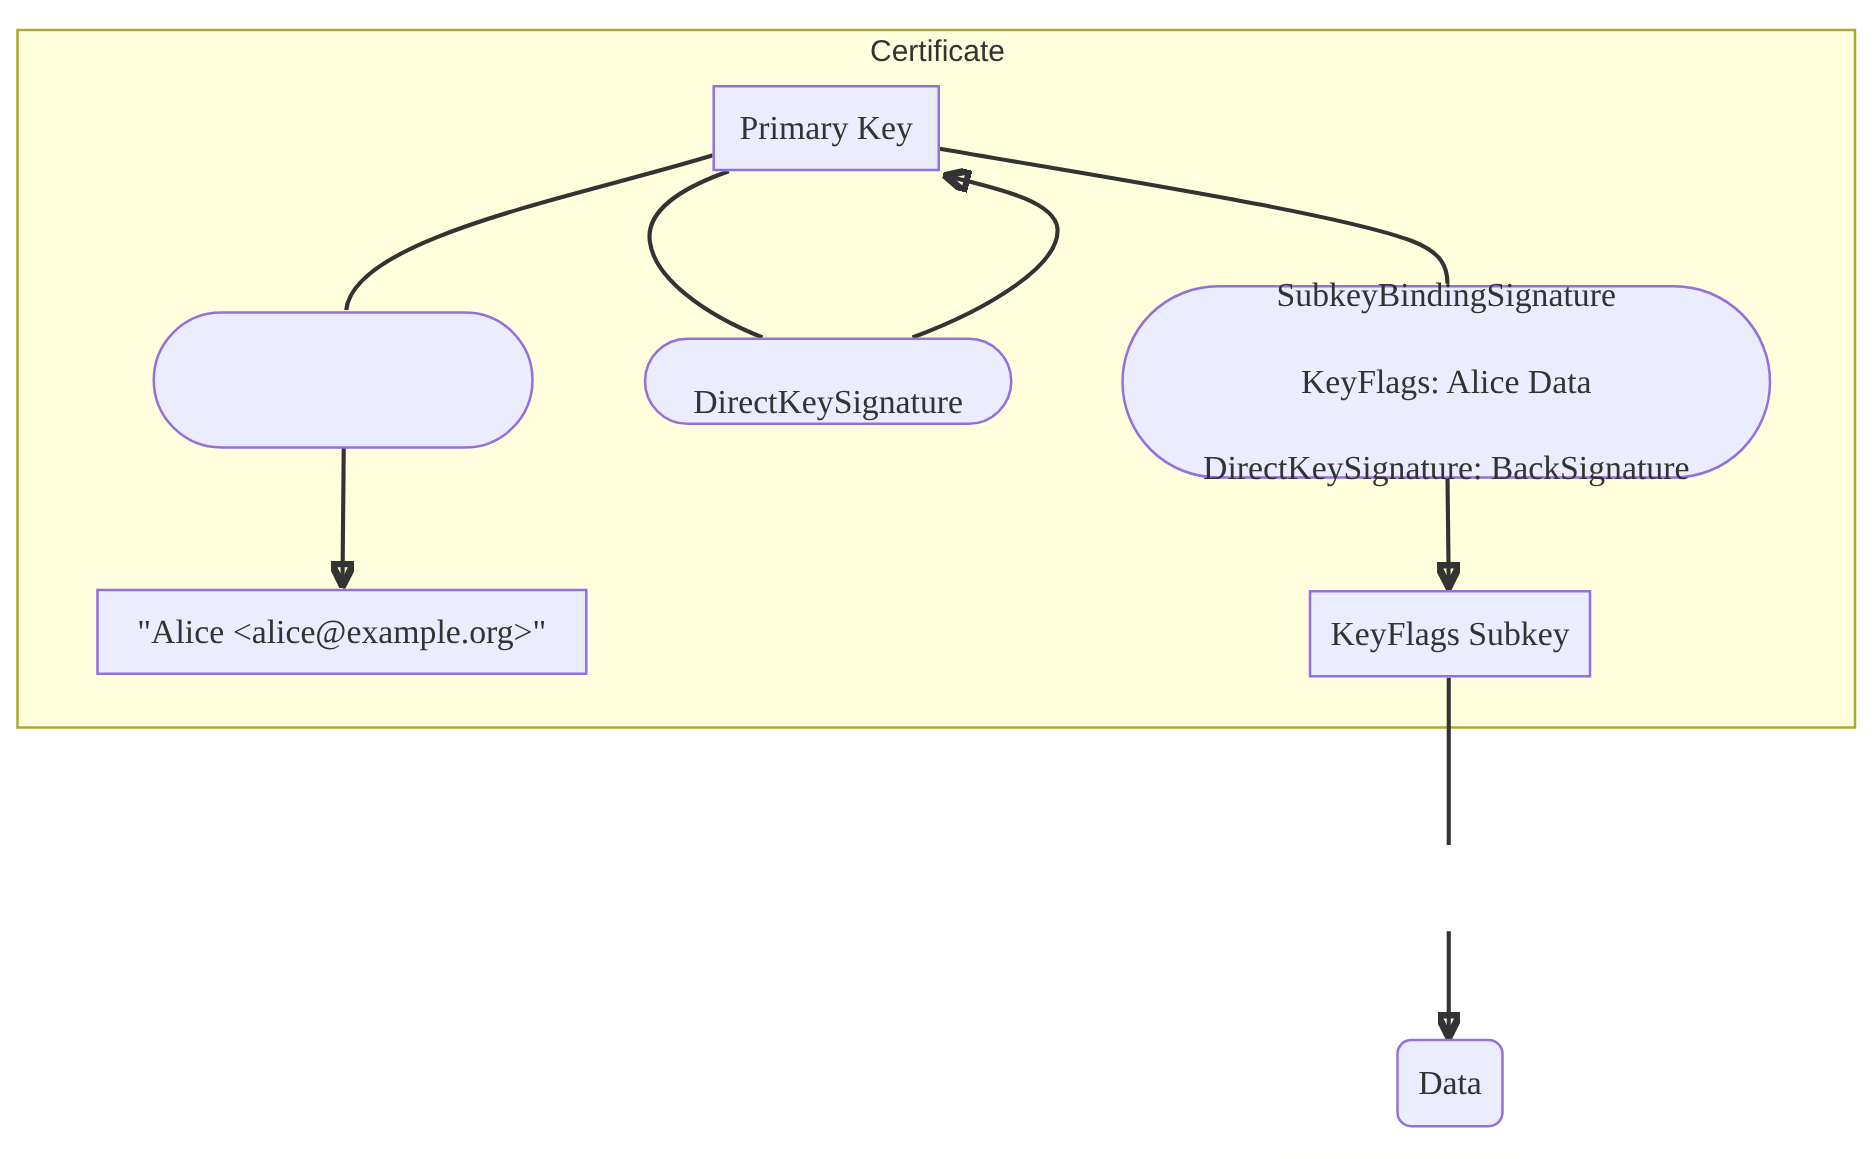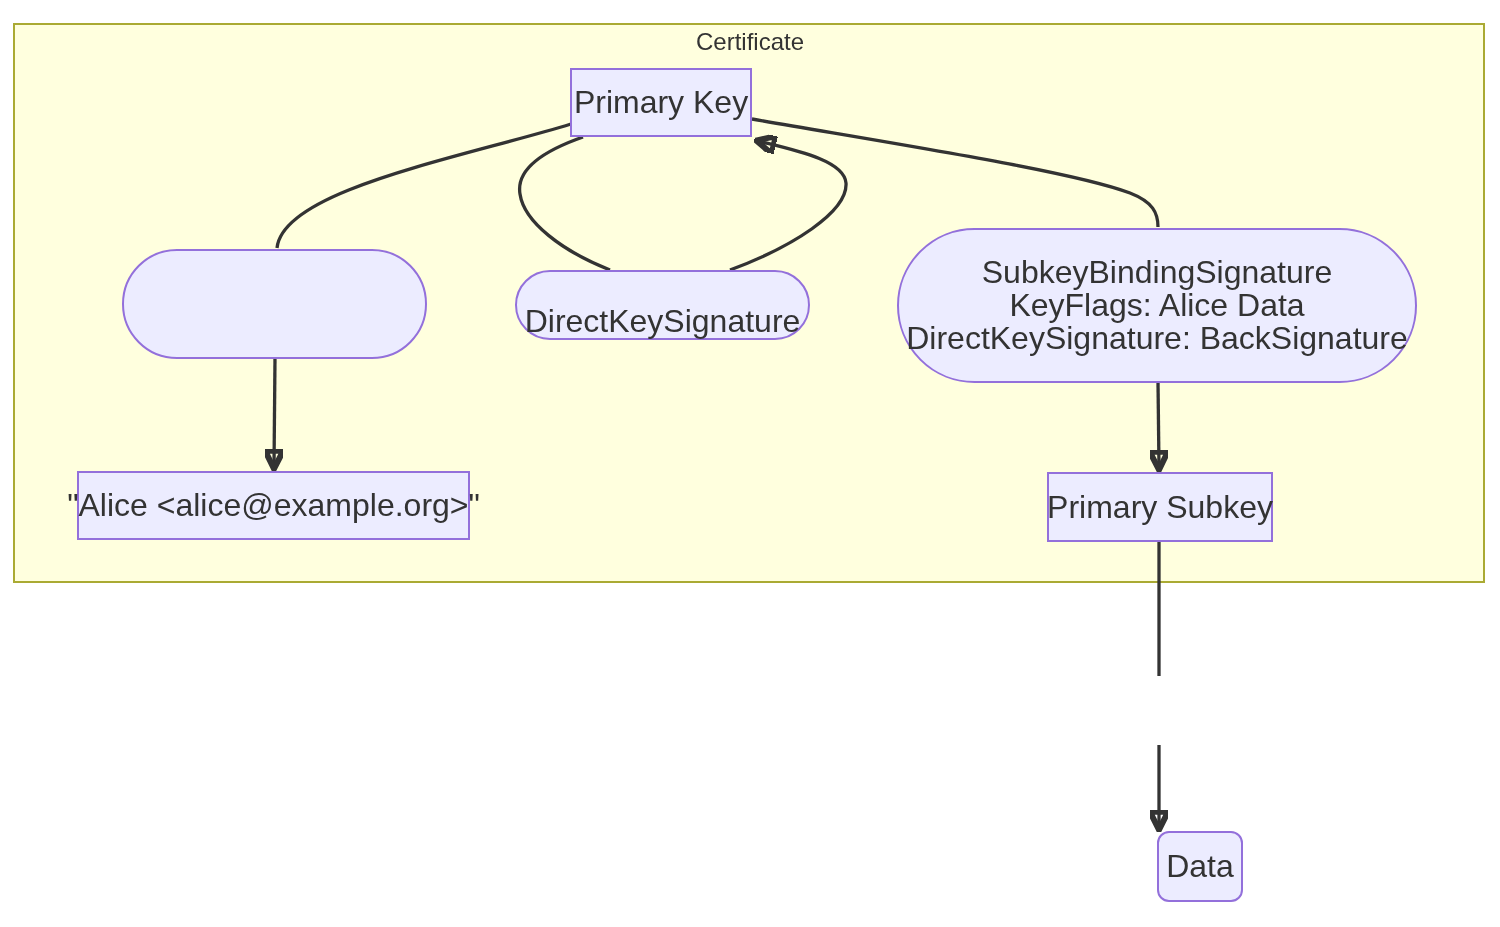--- a/index.html
+++ b/index.html
@@ -17,30 +17,30 @@
   }
   .subgraph-title{
     position:absolute;left:13px;top:28px;width:1474px;text-align:center;
     font-size:24px;color:var(--text-color);z-index:3;
   }
   .edges{position:absolute;left:0;top:0;z-index:2;}
   .edges path{fill:none;stroke:var(--edge-color);stroke-width:3.3px;}
   .node{
     position:absolute;z-index:3;box-sizing:border-box;
     background:var(--node-fill);border:2px solid var(--node-border);
-    color:var(--text-color);font-size:32px;line-height:33px;
+    color:var(--text-color);font-size:27px;line-height:33px;
     display:flex;flex-direction:column;align-items:center;justify-content:center;
-    text-align:center;white-space:nowrap;
+    text-align:center;white-space:nowrap;font-family:Liberation Serif, serif;
   }
   .node span{display:block;}
   .rect{border-radius:0;}
-  .rounded{border-radius:12px;margin-left:40px;}
+  .rounded{border-radius:12px;}
   .stadium-55{border-radius:55px;}
   .stadium-35{border-radius:35px;}
-  .stadium-77{border-radius:78px;}
+  .stadium-77{border-radius:78px;gap:36px;}
   #n-primary-key{left:570px;top:68px;width:182px;height:69px;}
   #n-positive-certification{left:122px;top:249px;width:305px;height:110px;}
   #n-direct-key-signature{left:515px;top:270px;width:295px;height:70px;justify-content:flex-end;}
   #n-subkey-binding-signature{left:897px;top:228px;width:520px;height:155px;}
   #n-user-id{left:77px;top:471px;width:393px;height:69px;}
   #n-signing-subkey{left:1047px;top:472px;width:226px;height:70px;}
   #n-data-signature{left:1042px;top:675px;width:236px;height:70px;}
   #n-data{left:1117px;top:831px;width:86px;height:71px;}
 </style>
 </head>
@@ -82,21 +82,21 @@
     <span>SubkeyBindingSignature</span>
     <span>KeyFlags: Alice Data</span>
     <span>DirectKeySignature: BackSignature</span>
   </div>
 
   <div class="node rect" id="n-user-id">
     <span>"Alice &lt;alice@example.org&gt;"</span>
   </div>
 
   <div class="node rect" id="n-signing-subkey">
-    <span>Primary Subkey</span>
+    <span>KeyFlags Subkey</span>
   </div>
 
 
   <div class="node rounded" id="n-data">
     <span>Data</span>
   </div>
 
 </div>
 
 </body></html>

